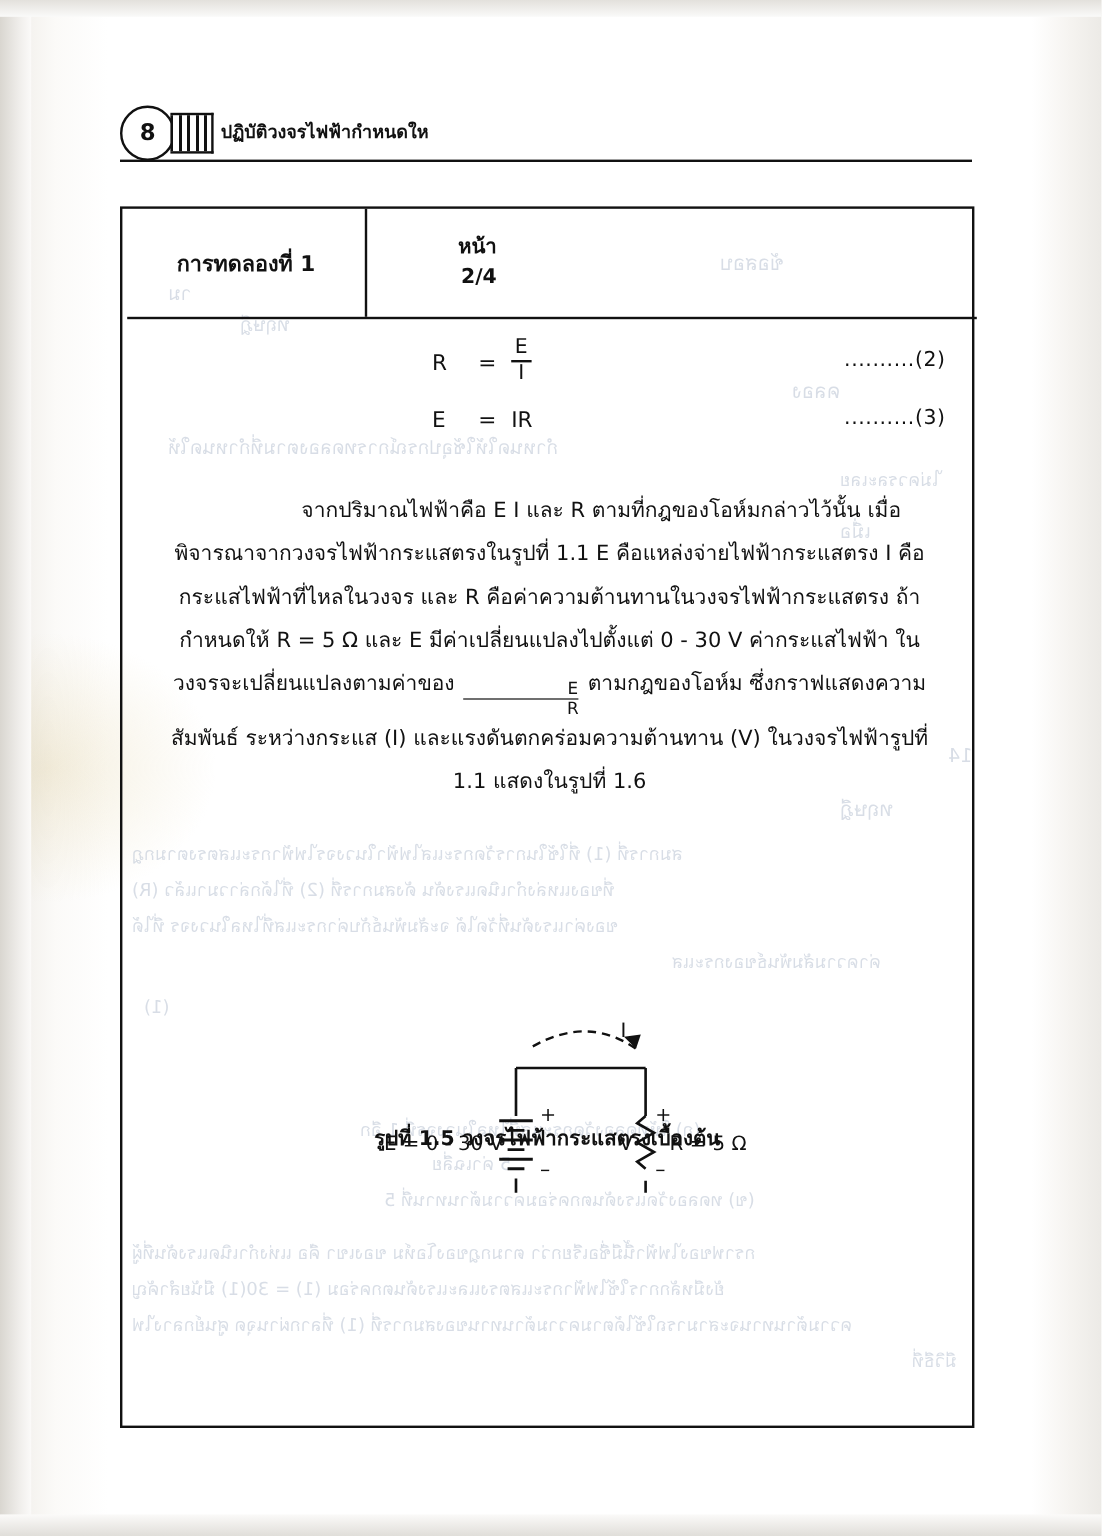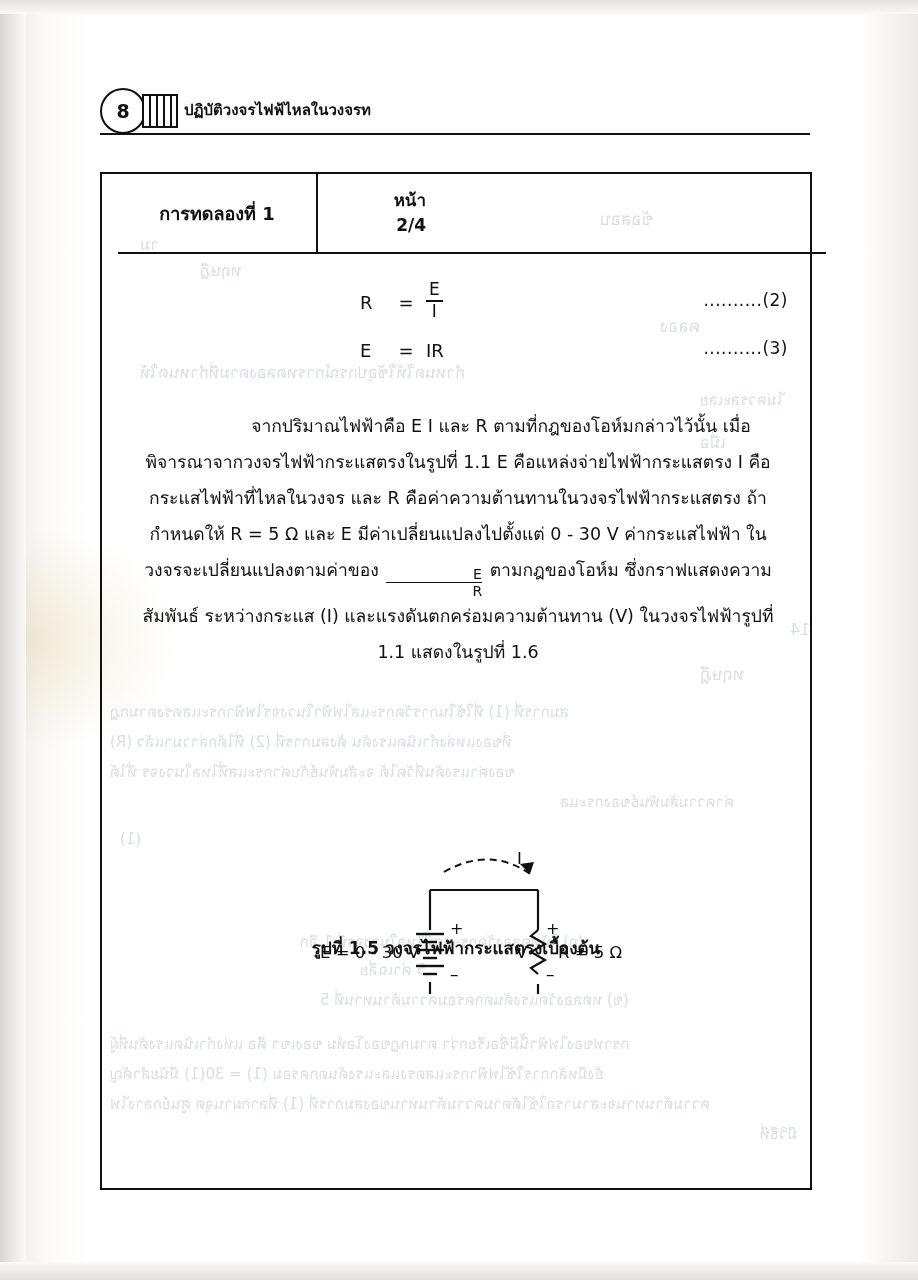--- a/index.html
+++ b/index.html
@@ -113,24 +113,24 @@
     width: 712px;
     height: 1018px;
     border: 2.5px solid #111;
     background: transparent;
     box-sizing: border-box;
   }
 
   
   .title-row {
     position: absolute;
-    left: 16px;
+    left: 4px;
     top: 0;
     width: 100%;
-    height: 80px;
+    height: 92px;
     display: flex;
     box-sizing: border-box;
     border-bottom: 2.5px solid #111;
   }
   .title-cell-exp {
     width: 200px;
     border-right: 2.5px solid #111;
     display: flex;
     align-items: center;
     justify-content: center;
@@ -278,21 +278,21 @@
     <div class="bleed" style="left: 320px; top: 988px; font-size: 15px;">(ข) ทดลองวัดแรงดันตกคร่อมความต้านทานที่ 5</div>
     <div class="bleed" style="left: 110px; top: 1032px; font-size: 15px;">กราฟของไฟฟ้านี้มีชื่อเรียกว่า ตามกฎของโอห์ม ของเขา คือ แห่งกำเนิดแรงดันที่ผู้</div>
     <div class="bleed" style="left: 110px; top: 1062px; font-size: 15px;">ยังมีหลักการใช้ไฟฟ้ากระแสตรงและแรงดันตกคร่อม (1) = 30(1) มีนัยสำคัญ</div>
     <div class="bleed" style="left: 110px; top: 1092px; font-size: 15px;">ความต้านทานจะสามารถใช้ได้ตามความต้านทานของสมการที่ (1) ที่ลากผ่านจุด ศูนย์กลางไฟ</div>
     <div class="bleed" style="left: 760px; top: 1122px; font-size: 15px;">มีวิธีที่</div>
   </div>
 
 <div class="head">
   <div class="pagenum-badge">8</div>
   <div class="badge-ribs"></div>
-  <div class="running-head">ปฏิบัติวงจรไฟฟ้ไหลในวงจรท</div>
+  <div class="running-head">ปฏิบัติวงจรไฟฟ้ากำหนดให</div>
 </div>
 <div class="head-rule"></div>
 
 <div class="frame">
 
   <div class="title-row">
     <div class="title-cell-exp">การทดลองที่ 1</div>
     <div class="title-cell-page">
       <span>หน้า</span>
       <span>2/4</span>

